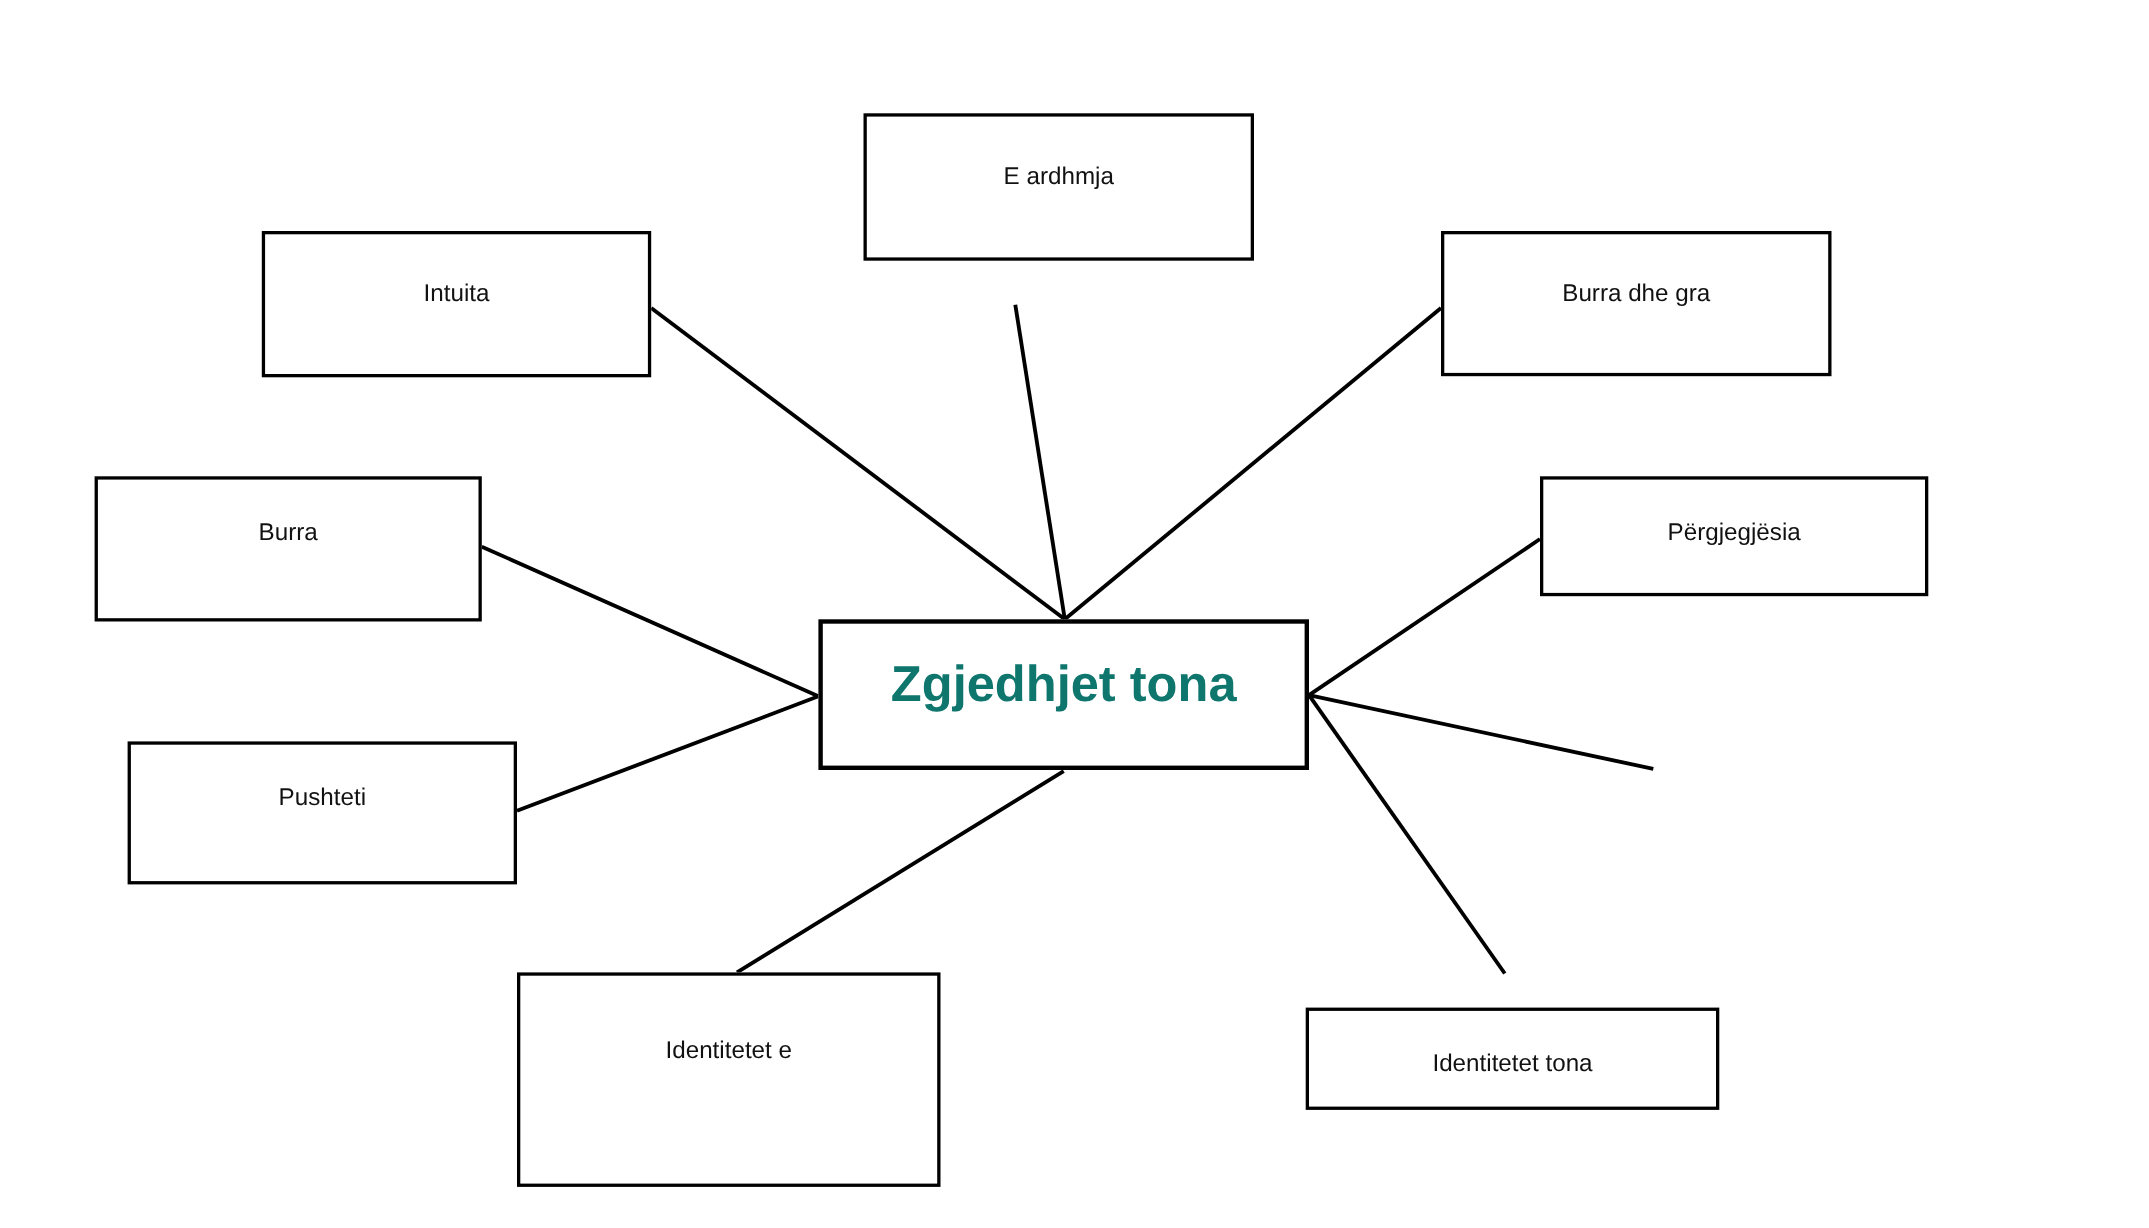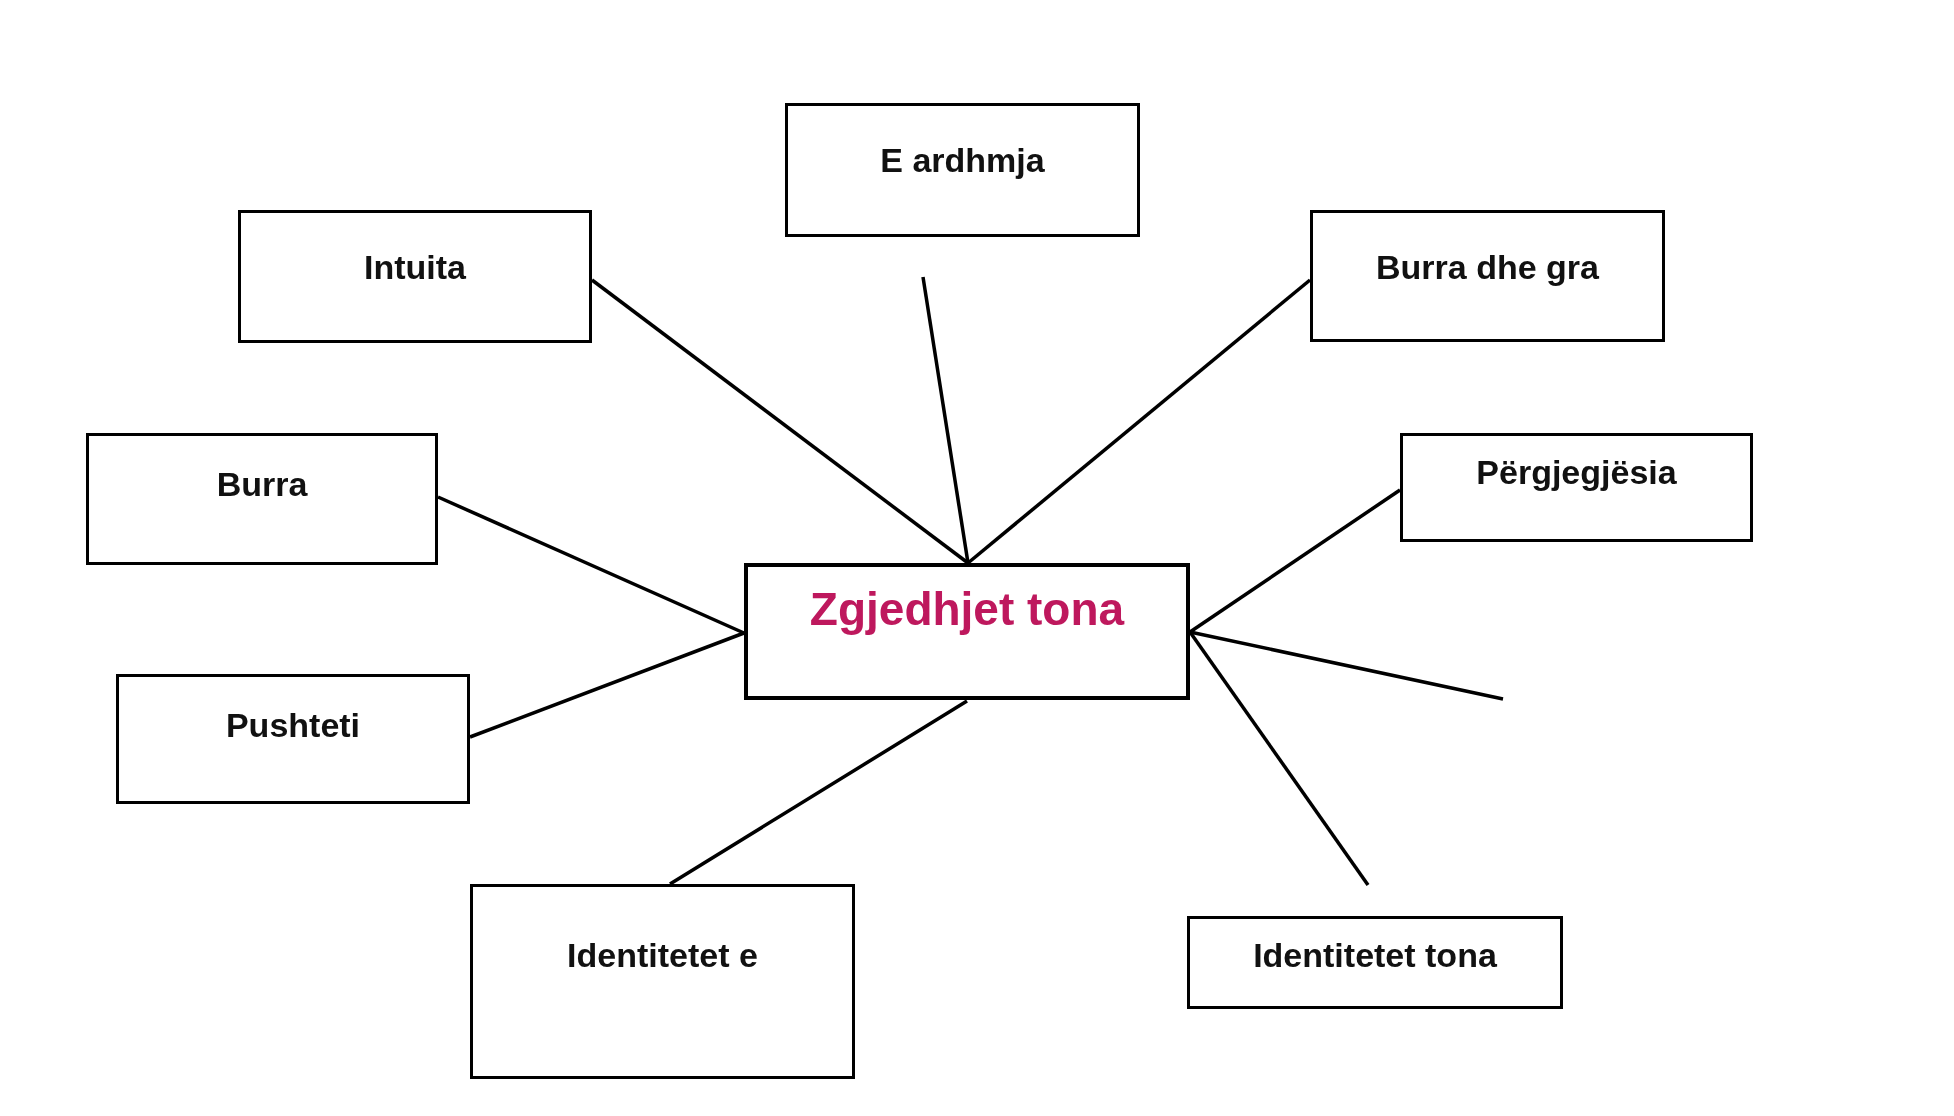--- a/index.html
+++ b/index.html
@@ -26,35 +26,34 @@
   .node {
     position: absolute;
     box-sizing: border-box;
     background: #ffffff;
     border: 3px solid #000000;
     display: flex;
     flex-direction: column;
     align-items: center;
     justify-content: flex-start;
     text-align: center;
-    font-size: 34px;
+    font-size: 22px;
     line-height: 40px;
     color: #111111;
-    font-weight: bold;
   }
   .node.center-node {
     border-width: 4px;
     font-size: 46px;
     font-weight: bold;
     line-height: 52px;
-    color: #be185d;
+    color: #0f766e;
   }
   .pt-lg { padding-top: 34px; }
   .pt-md { padding-top: 28px; }
-  .pt-sm { padding-top: 16px; }
+  .pt-sm { padding-top: 28px; }
   .two-line { line-height: 56px; padding-top: 40px; }
   .node span { display: block; }
 </style>
 </head>
 <body>
 
 <div class="canvas">
 
   <svg class="connectors" viewBox="0 0 1954 1116" xmlns="http://www.w3.org/2000/svg">
     <line x1="592" y1="280" x2="968" y2="563" stroke="#000000" stroke-width="3.5"></line>

